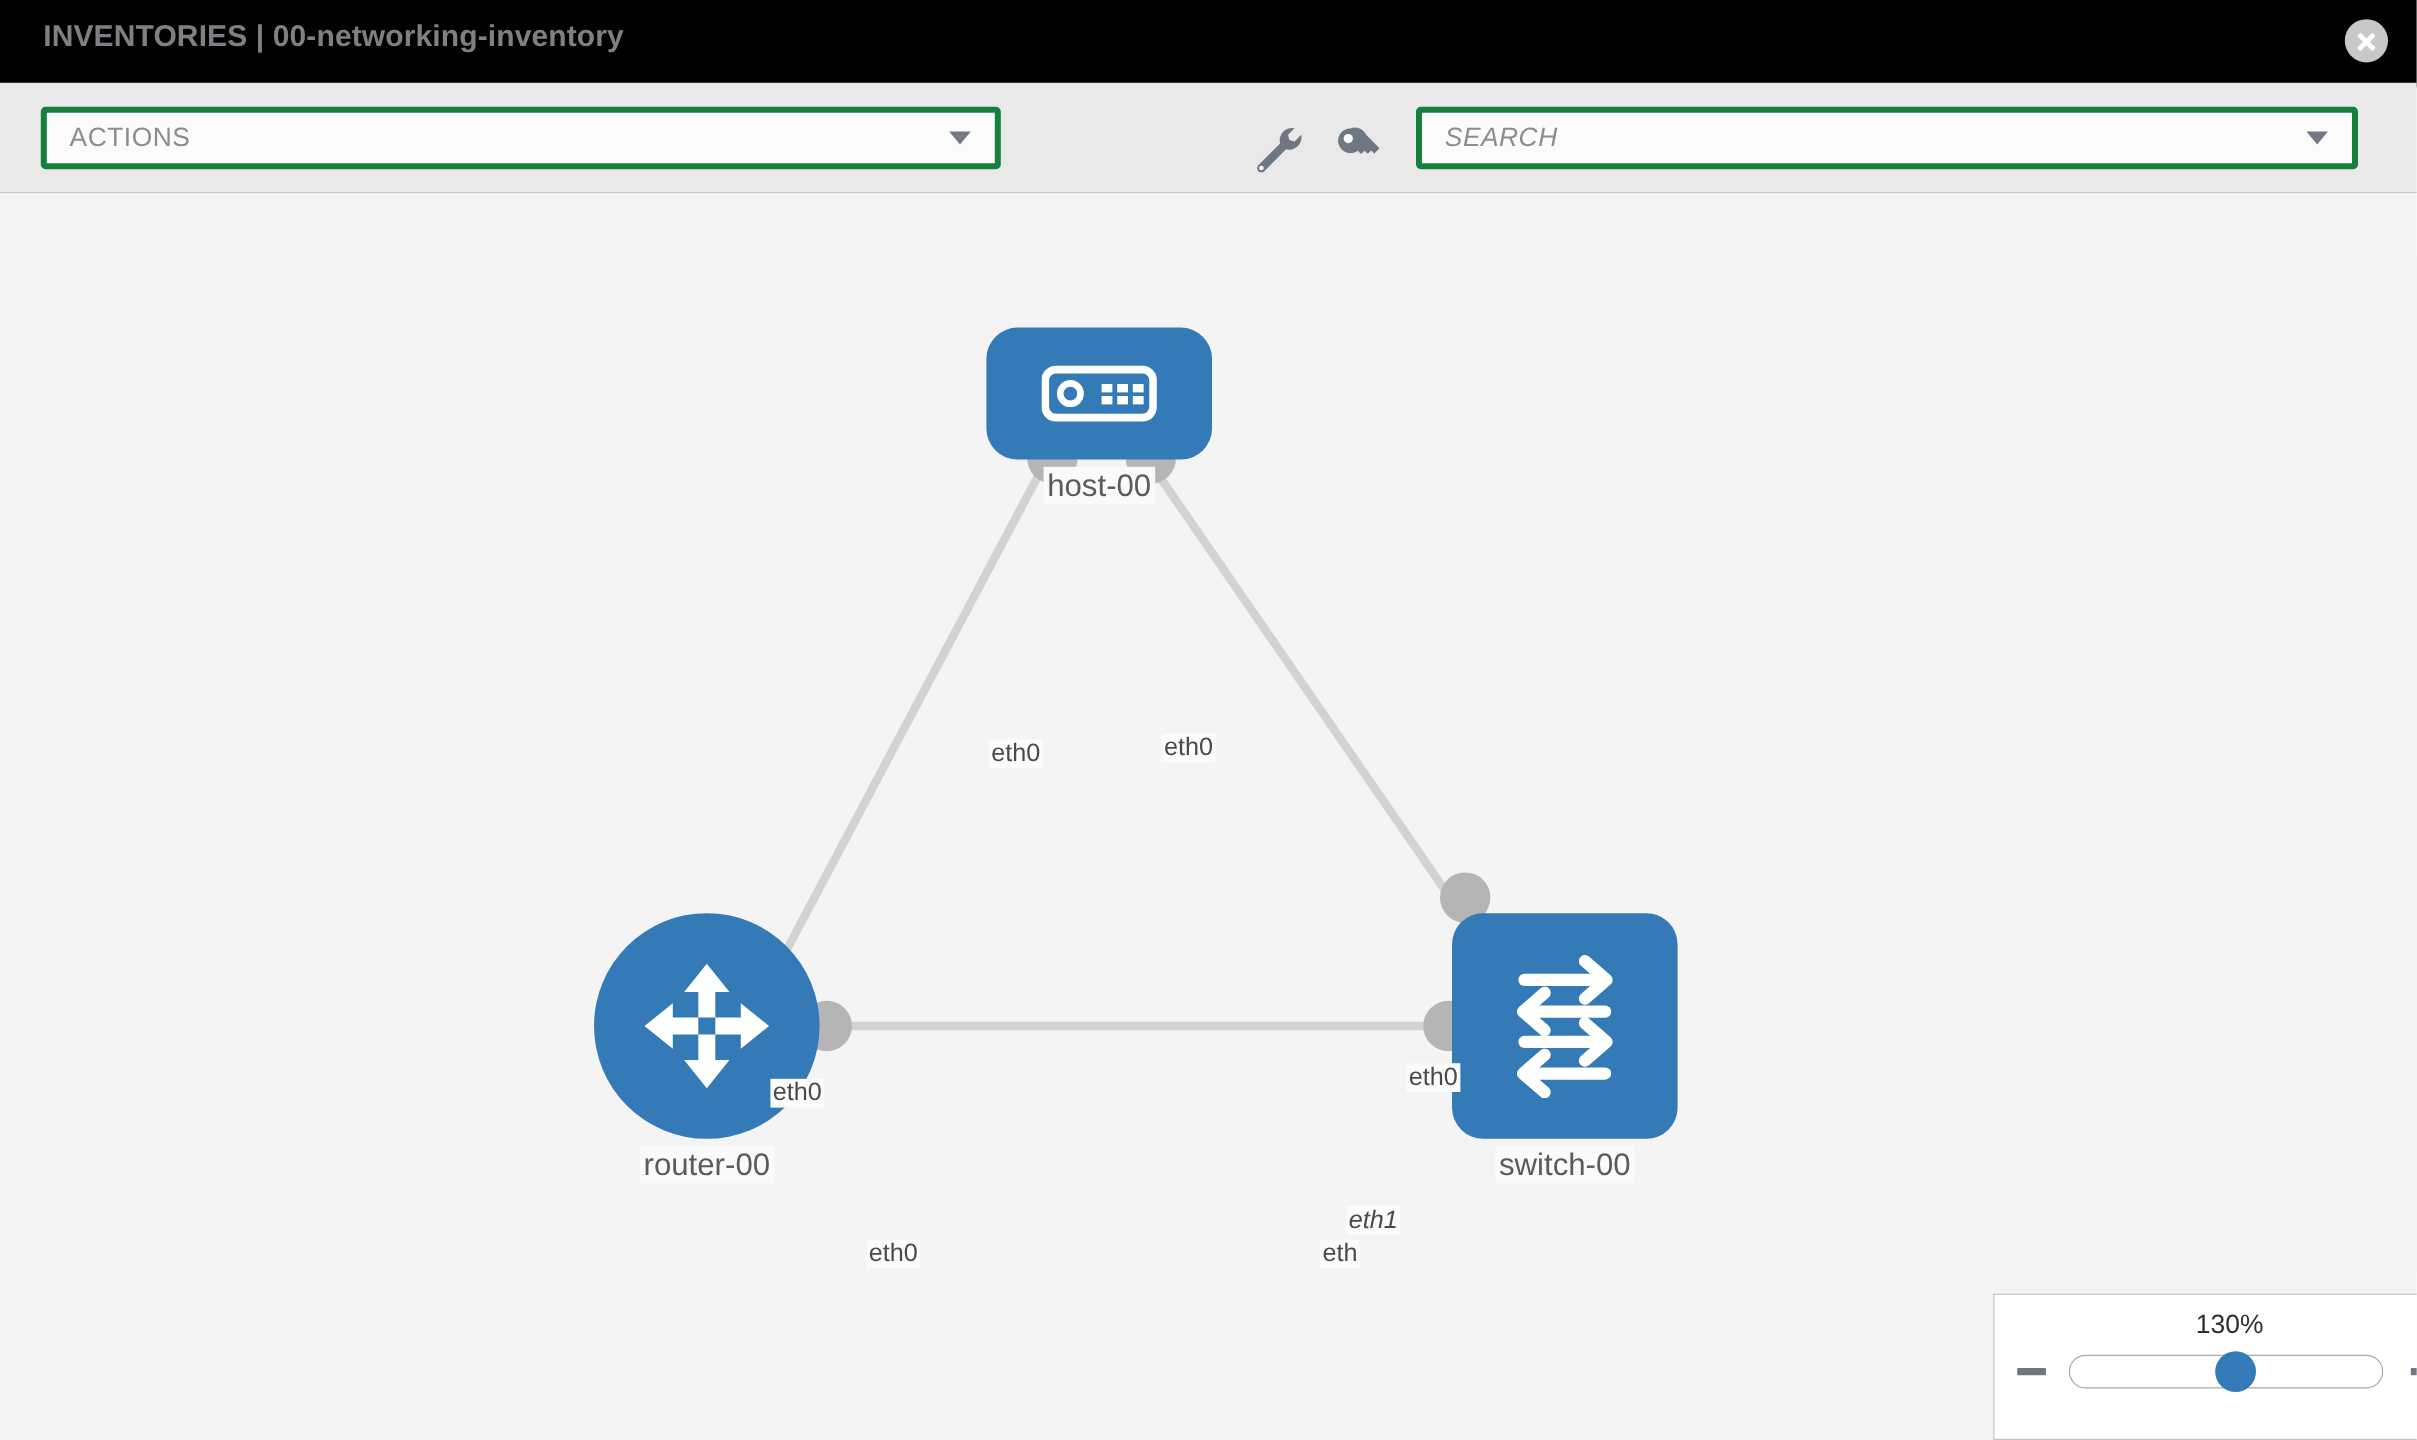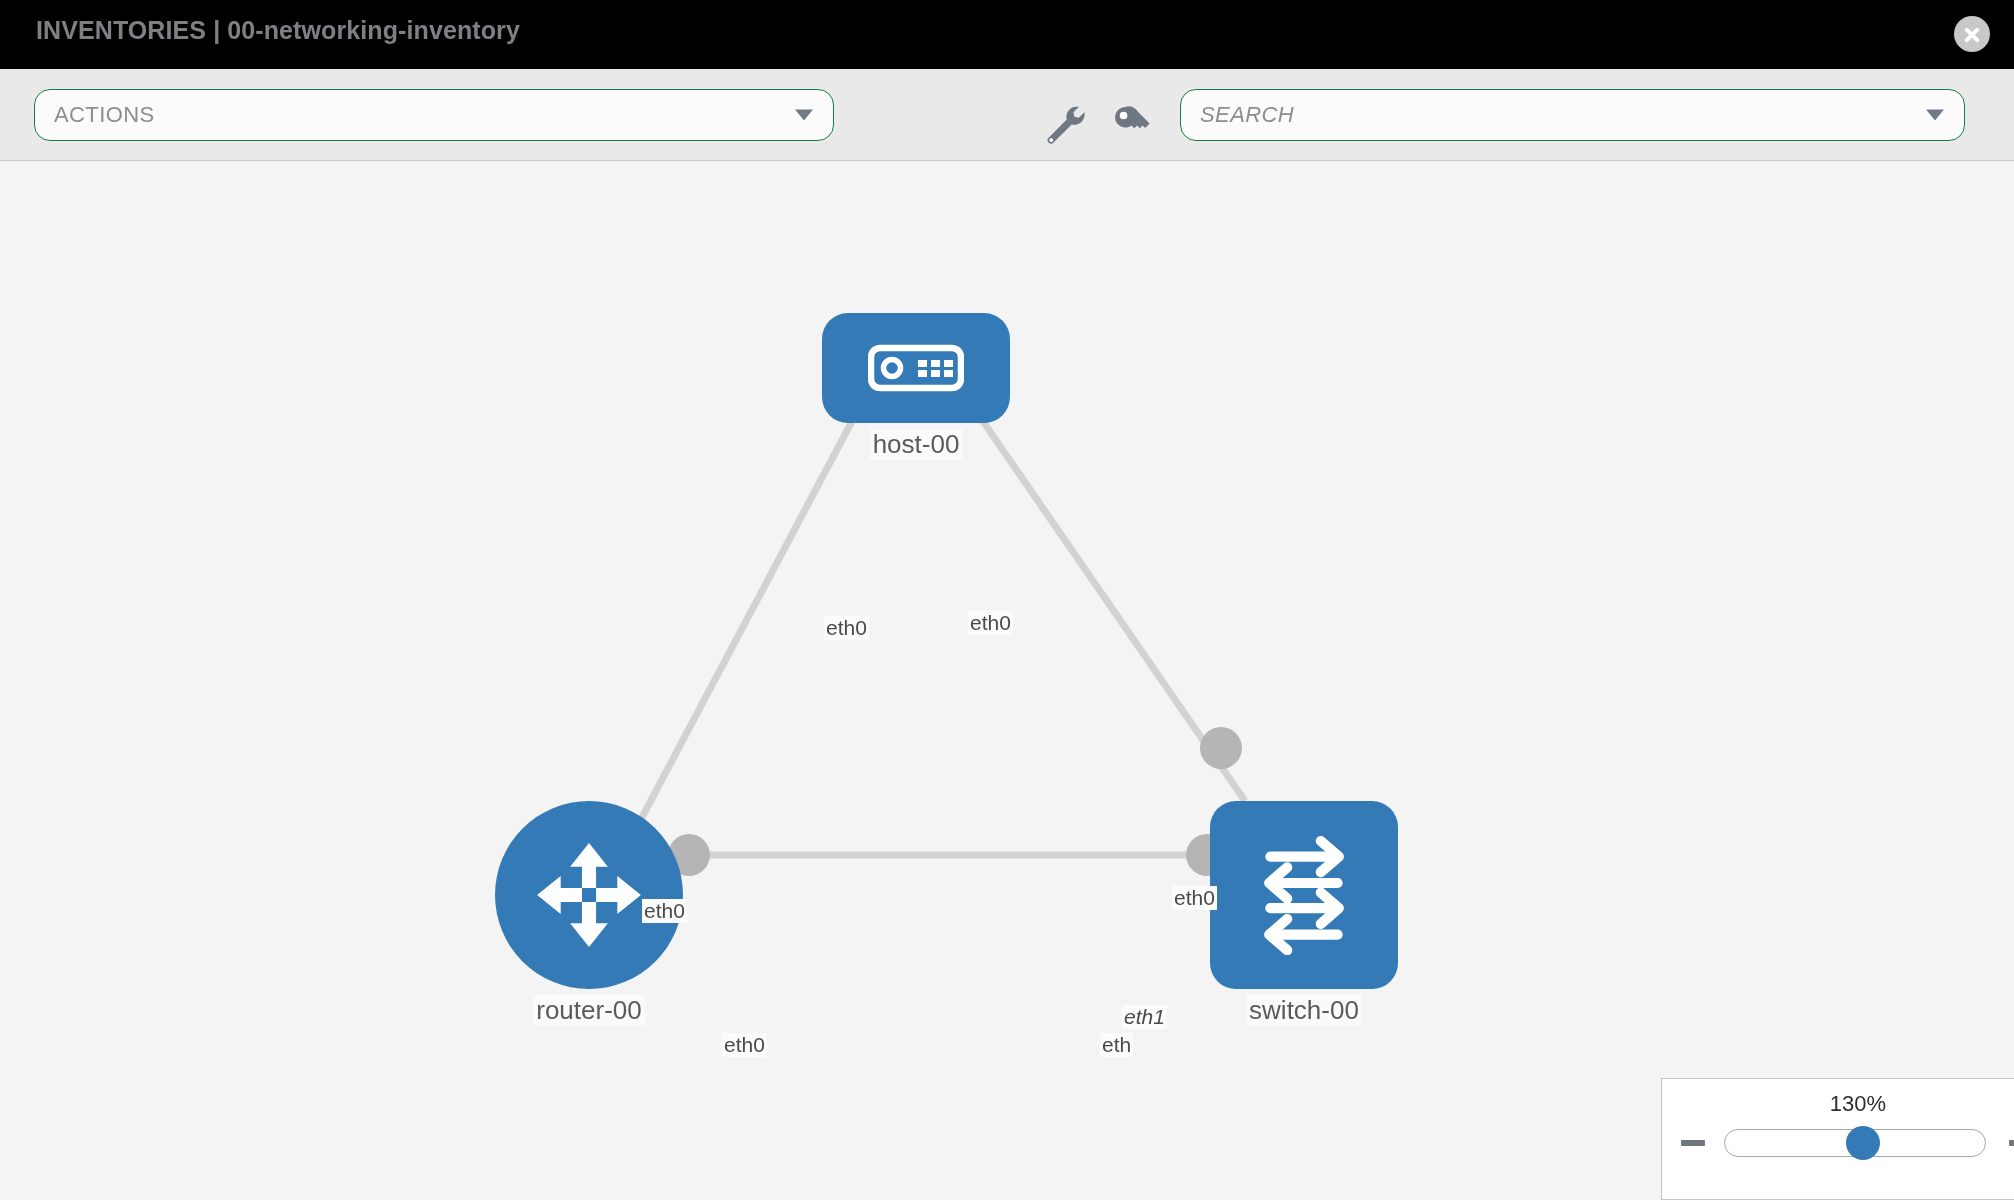--- a/index.html
+++ b/index.html
@@ -43,22 +43,22 @@
   
   .toolbar {
     position: absolute; left: 0; top: 69px;
     width: 2014px; height: 92px;
     background: #e9e9e9;
     border-bottom: 1px solid #c9c9c9;
   }
   .field {
     position: absolute; top: 20px; height: 52px;
     background: #fbfbfb;
-    border: 1px solid #15803d;
-    border-radius: 16px;
+    border: 5px solid #15803d;
+    border-radius: 4px;
   }
   .field-actions { left: 34px; width: 800px; }
   .field-search  { left: 1180px; width: 785px; font-style: italic; }
   .field-label {
     position: absolute; left: 19px; top: 50%;
     transform: translateY(-50%);
     font-size: 22px; color: #8d8d8d;
     letter-spacing: .4px; white-space: nowrap;
   }
   .caret {
@@ -81,21 +81,21 @@
   .canvas {
     position: absolute; left: 0; top: 161px;
     width: 2014px; height: 1039px;
     background: #f4f4f4;
     overflow: hidden;
   }
   .topology { position: absolute; left: 0; top: 0; width: 2014px; height: 1039px; }
   .topo-svg { position: absolute; left: 0; top: 0; }
 
   
-  .node { position: absolute; margin-top: 40px; }
+  .node { position: absolute; }
   .node-shape {
     position: absolute; left: 0; top: 0;
     background: #337ab7;
     display: flex; align-items: center; justify-content: center;
     cursor: pointer;
   }
   .node-host   { width: 188px; height: 110px; border-radius: 26px; }
   .node-router { width: 188px; height: 188px; border-radius: 50%; }
   .node-switch { width: 188px; height: 188px; border-radius: 26px; }
   .node-label {

